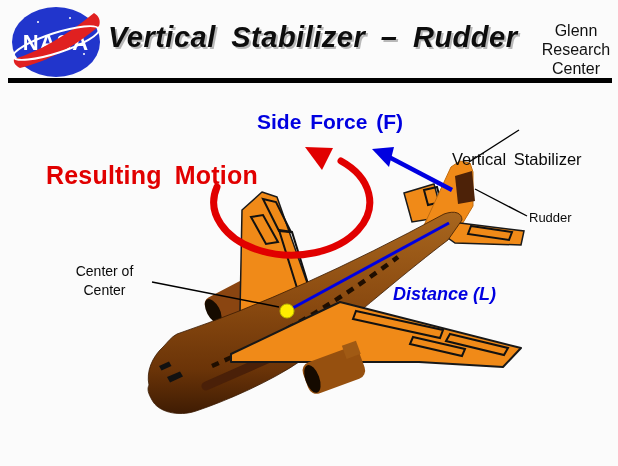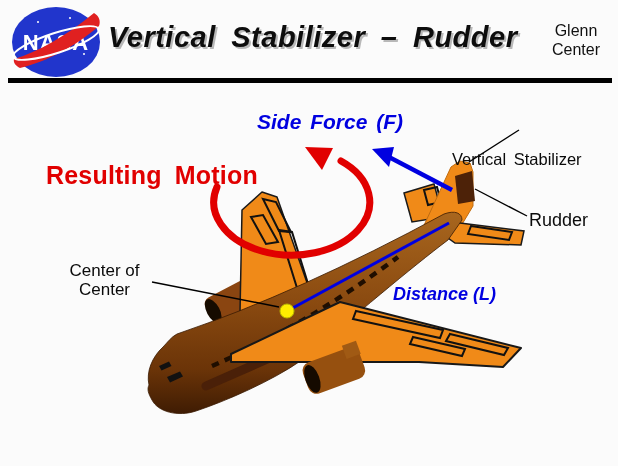--- a/index.html
+++ b/index.html
@@ -18,24 +18,24 @@
   }
   #agency{
     position:absolute;right:2px;top:5px;width:80px;text-align:center;
     font-size:16px;line-height:19px;color:#111;margin-top:16px;
   }
   #header-rule{position:absolute;left:8px;top:78px;width:604px;height:5px;background:#000;}
   
   #diagram-svg{position:absolute;left:0;top:0;}
   .lbl{position:absolute;white-space:nowrap;}
   #lbl-resulting-motion{left:46px;top:161px;font-size:25px;font-weight:bold;color:#e10000;word-spacing:6px;letter-spacing:.2px;}
-  #lbl-side-force{left:257px;top:110px;font-size:21px;font-weight:bold;color:#0000e0;word-spacing:3px;font-style:italic;}
+  #lbl-side-force{left:257px;top:110px;font-size:21px;font-weight:bold;color:#0000e0;word-spacing:3px;}
   #lbl-vertical-stabilizer{left:452px;top:110px;font-size:16.5px;color:#0a0a0a;word-spacing:3px;margin-top:40px;}
-  #lbl-rudder{left:529px;top:210px;font-size:18px;color:#0a0a0a;}
-  #lbl-center-of-gravity{left:52px;top:262px;width:105px;text-align:center;font-size:17px;line-height:18.5px;color:#0a0a0a;}
+  #lbl-rudder{left:529px;top:210px;font-size:13px;color:#0a0a0a;}
+  #lbl-center-of-gravity{left:52px;top:262px;width:105px;text-align:center;font-size:14px;line-height:18.5px;color:#0a0a0a;}
   #lbl-distance{left:393px;top:284px;font-size:18px;font-weight:bold;color:#0000e0;font-style:italic;}
 </style>
 </head>
 <body>
 
 <div id="stage">
 
   <svg id="nasa-logo" width="96" height="76" viewBox="0 0 96 76">
     <ellipse cx="48" cy="38" rx="44" ry="35" fill="#2135cc"></ellipse>
     <circle cx="30" cy="18" r="1" fill="#fff"></circle>
@@ -44,20 +44,21 @@
       <circle cx="22" cy="56" r="1" fill="#fff"></circle>
     <text x="48" y="46" text-anchor="middle" font-family="Liberation Sans, sans-serif" font-size="22" font-weight="bold" fill="#fff" letter-spacing="1">NASA</text>
     <path d="M 6 55 C 30 48 58 32 86 9 C 91 12 93 17 91 22 C 68 42 38 58 12 64 C 8 62 5 59 6 55 Z" fill="#e02020"></path>
     <ellipse cx="48" cy="39" rx="45" ry="10" fill="none" stroke="#fff" stroke-width="2" transform="rotate(-18 48 39)"></ellipse>
   </svg>
 
   <div id="page-title">Vertical Stabilizer – Rudder</div>
 
   <div id="agency">
     <div>Glenn</div>
+    <div>Research</div>
     <div>Center</div>
   </div>
 
   <div id="header-rule"></div>
 
   <svg id="diagram-svg" width="618" height="466" viewBox="0 0 618 466">
     <defs>
       <linearGradient id="fuseGrad" x1="0" y1="0" x2="0" y2="1">
         <stop offset="0%" stop-color="#a8661e"></stop>
         <stop offset="45%" stop-color="#8a4a10"></stop>

